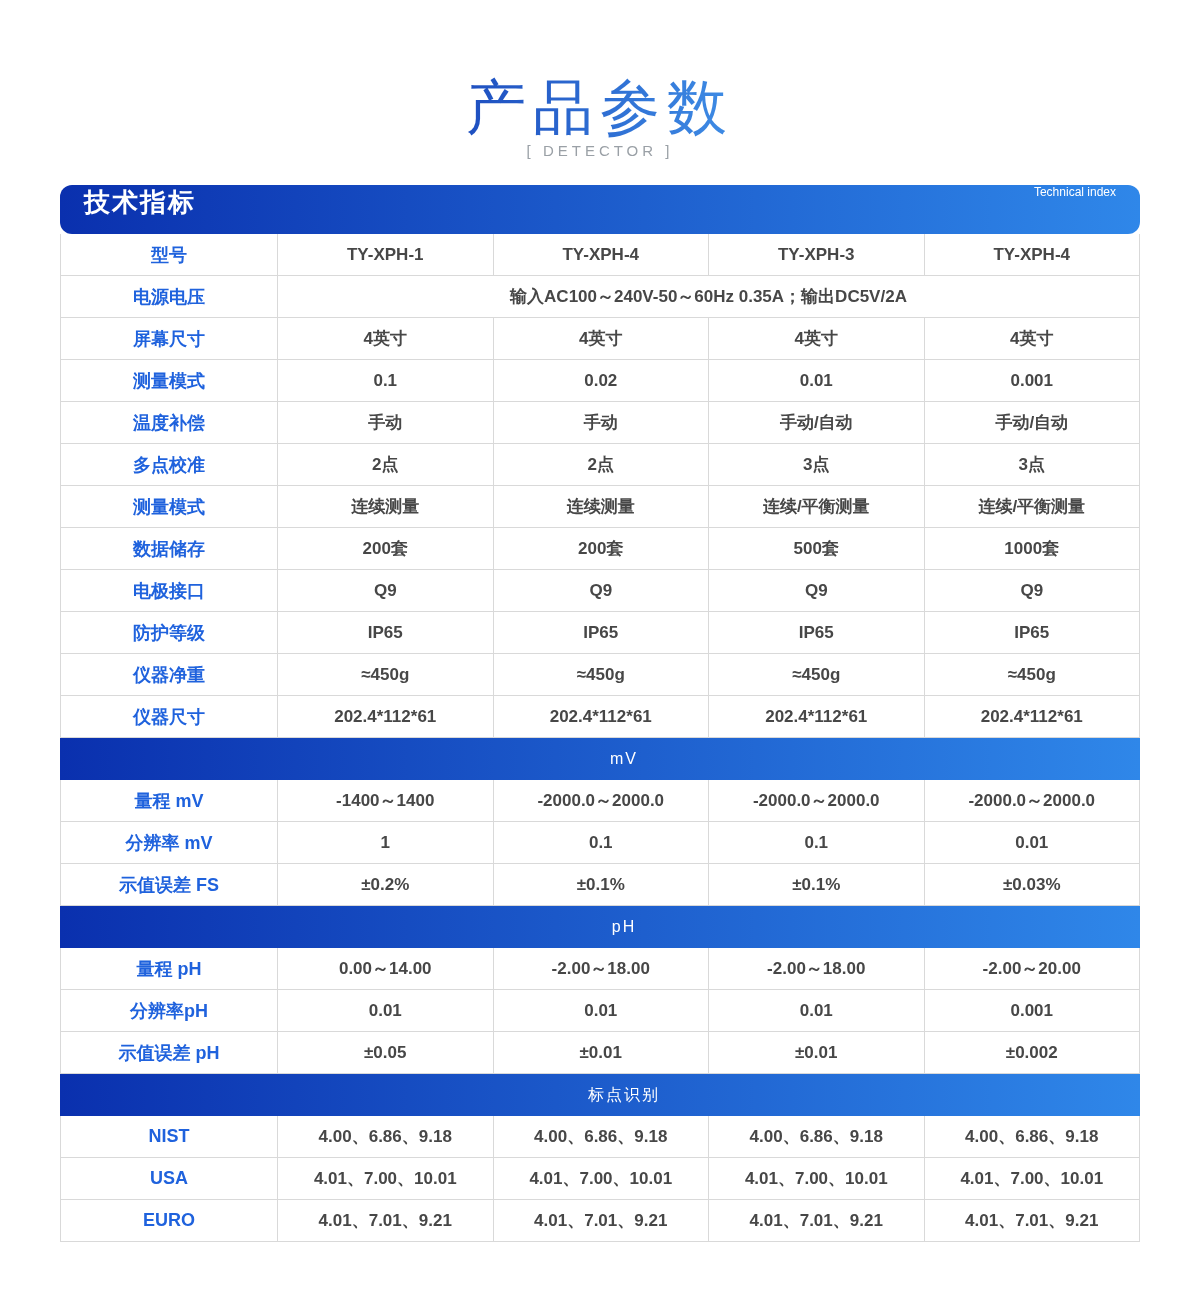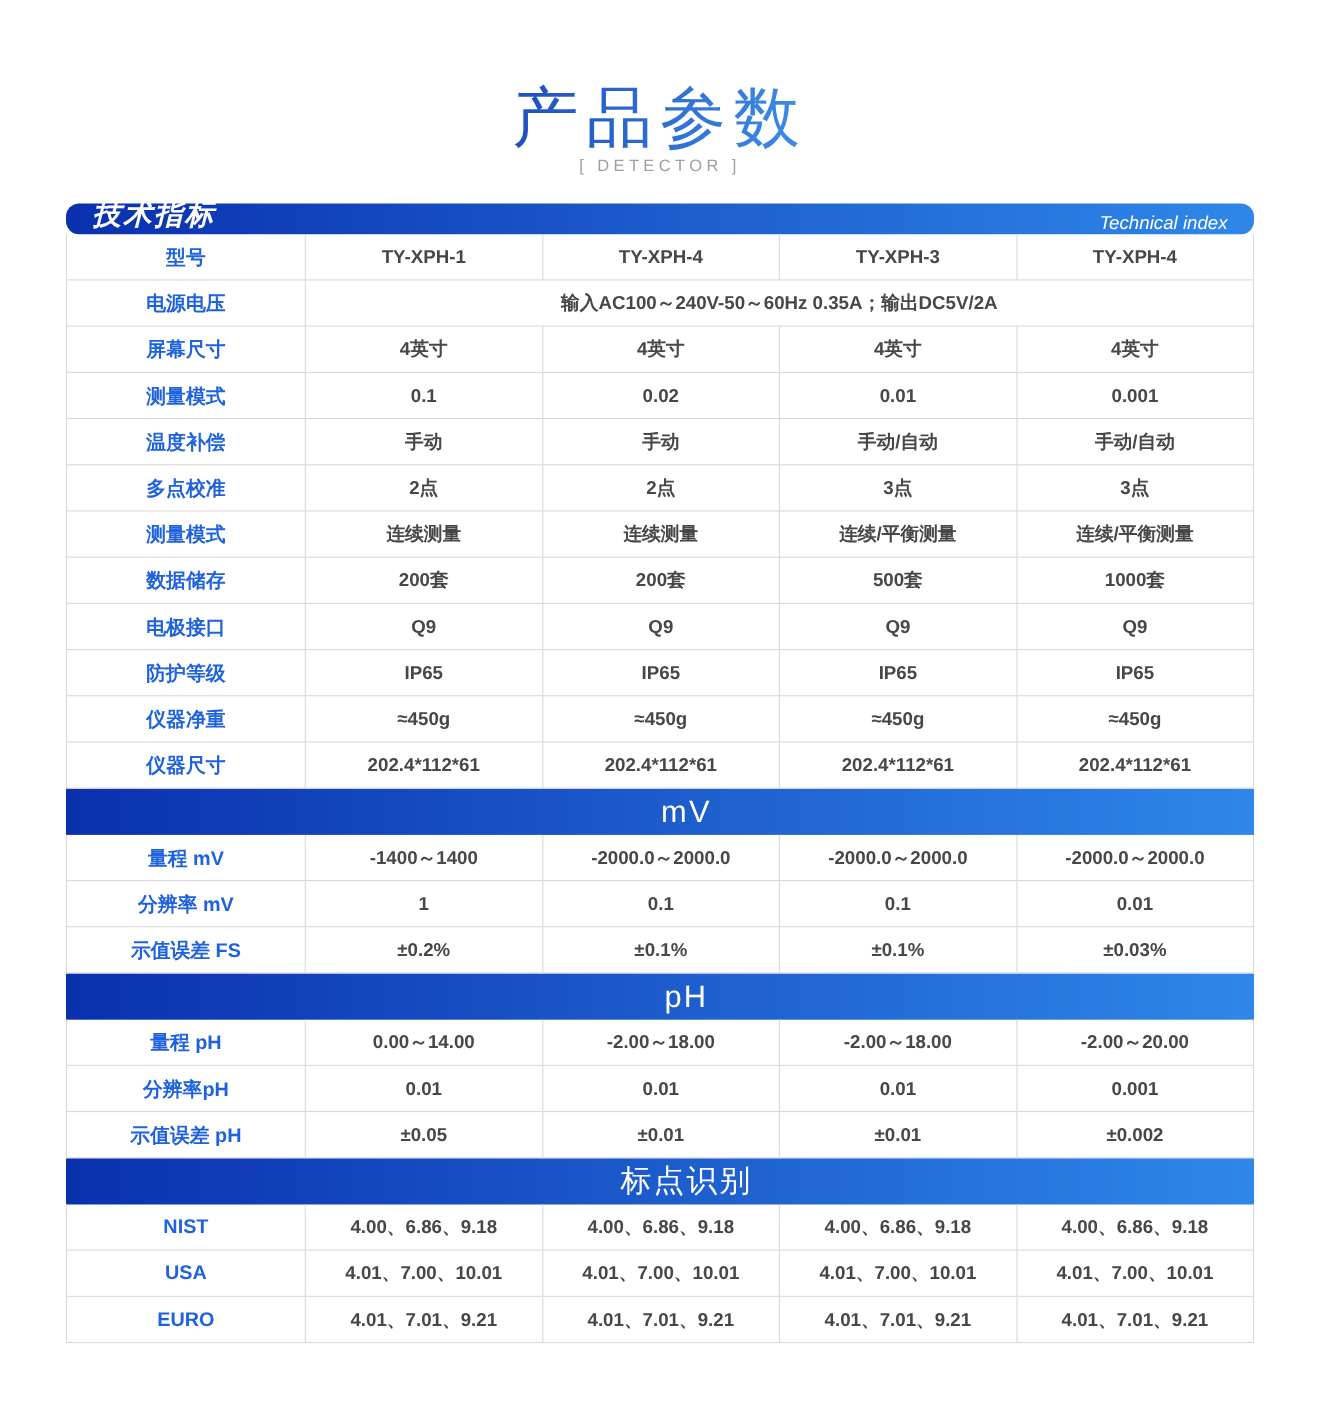--- a/index.html
+++ b/index.html
@@ -38,32 +38,31 @@
     margin-top: 3px;
     text-align: center;
     font-size: 15px;
     letter-spacing: 4px;
     color: var(--subtitle-gray);
   }
 
   .spec { width: 1080px; margin: 26px auto 0; }
 
   .spec-header {
-    height: 28px;
+    height: 49px;
     border-radius: 12px;
     background: linear-gradient(90deg, var(--header-grad-start), var(--header-grad-end));
     color: #ffffff;
     display: flex;
-    align-items: flex-end;
+    align-items: flex-start;
     justify-content: space-between;
     padding: 0 24px;
-    font-style: italic;
   }
   .spec-header .h-title { font-size: 26px; font-weight: bold; letter-spacing: 2px; }
-  .spec-header .h-right { font-size: 17px; }
+  .spec-header .h-right { font-size: 12px; }
 
   .row { display: flex; height: 42px; font-weight: bold; }
   .cell {
     display: flex;
     align-items: center;
     justify-content: center;
     border-right: 1px solid var(--border-gray);
     border-bottom: 1px solid var(--border-gray);
     font-size: 17px;
     color: var(--value-gray);
@@ -78,21 +77,21 @@
   }
   .cell.value { flex: 1; }
 
   .band {
     height: 42px;
     display: flex;
     align-items: center;
     justify-content: center;
     background: linear-gradient(90deg, var(--header-grad-start), var(--header-grad-end));
     color: #ffffff;
-    font-size: 28px;
+    font-size: 16px;
     font-weight: 500;
     letter-spacing: 2px;
     padding-left: 48px;
   }
 </style>
 </head>
 <body>
 
 <div class="title-wrap">
   <h1 class="page-title">产品参数</h1>

